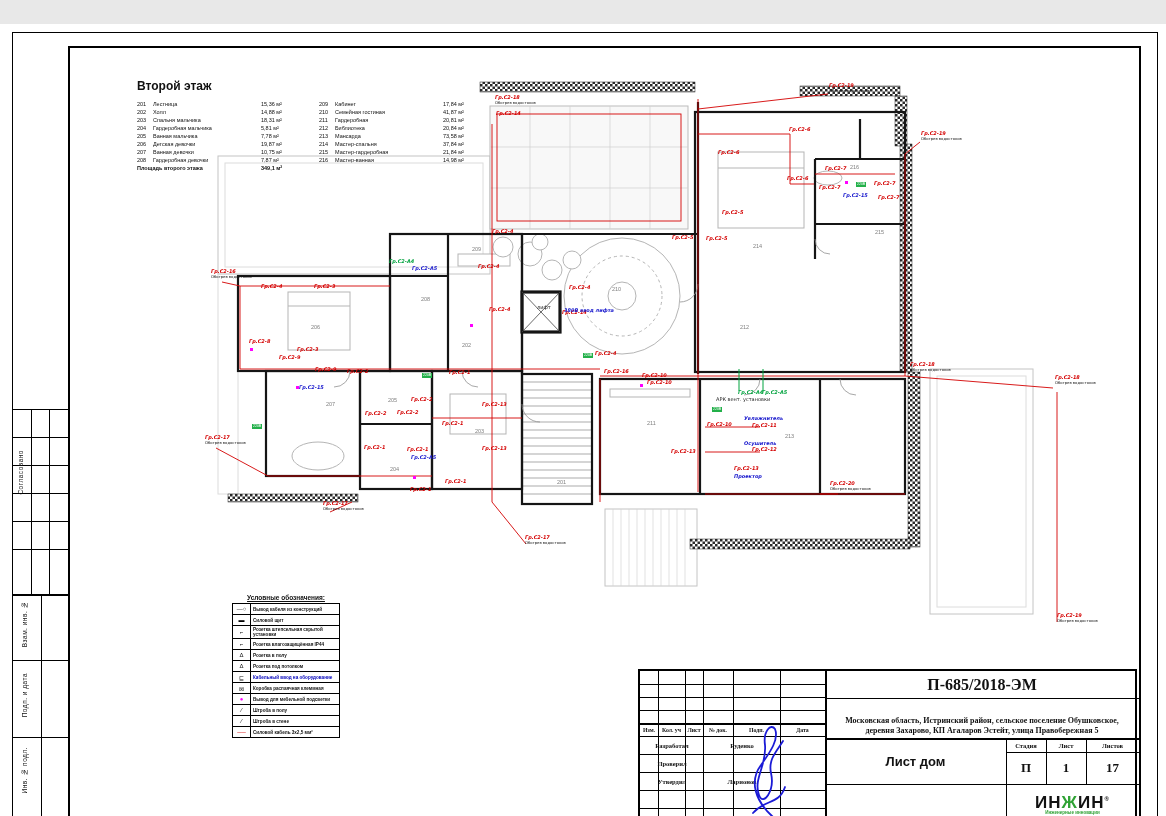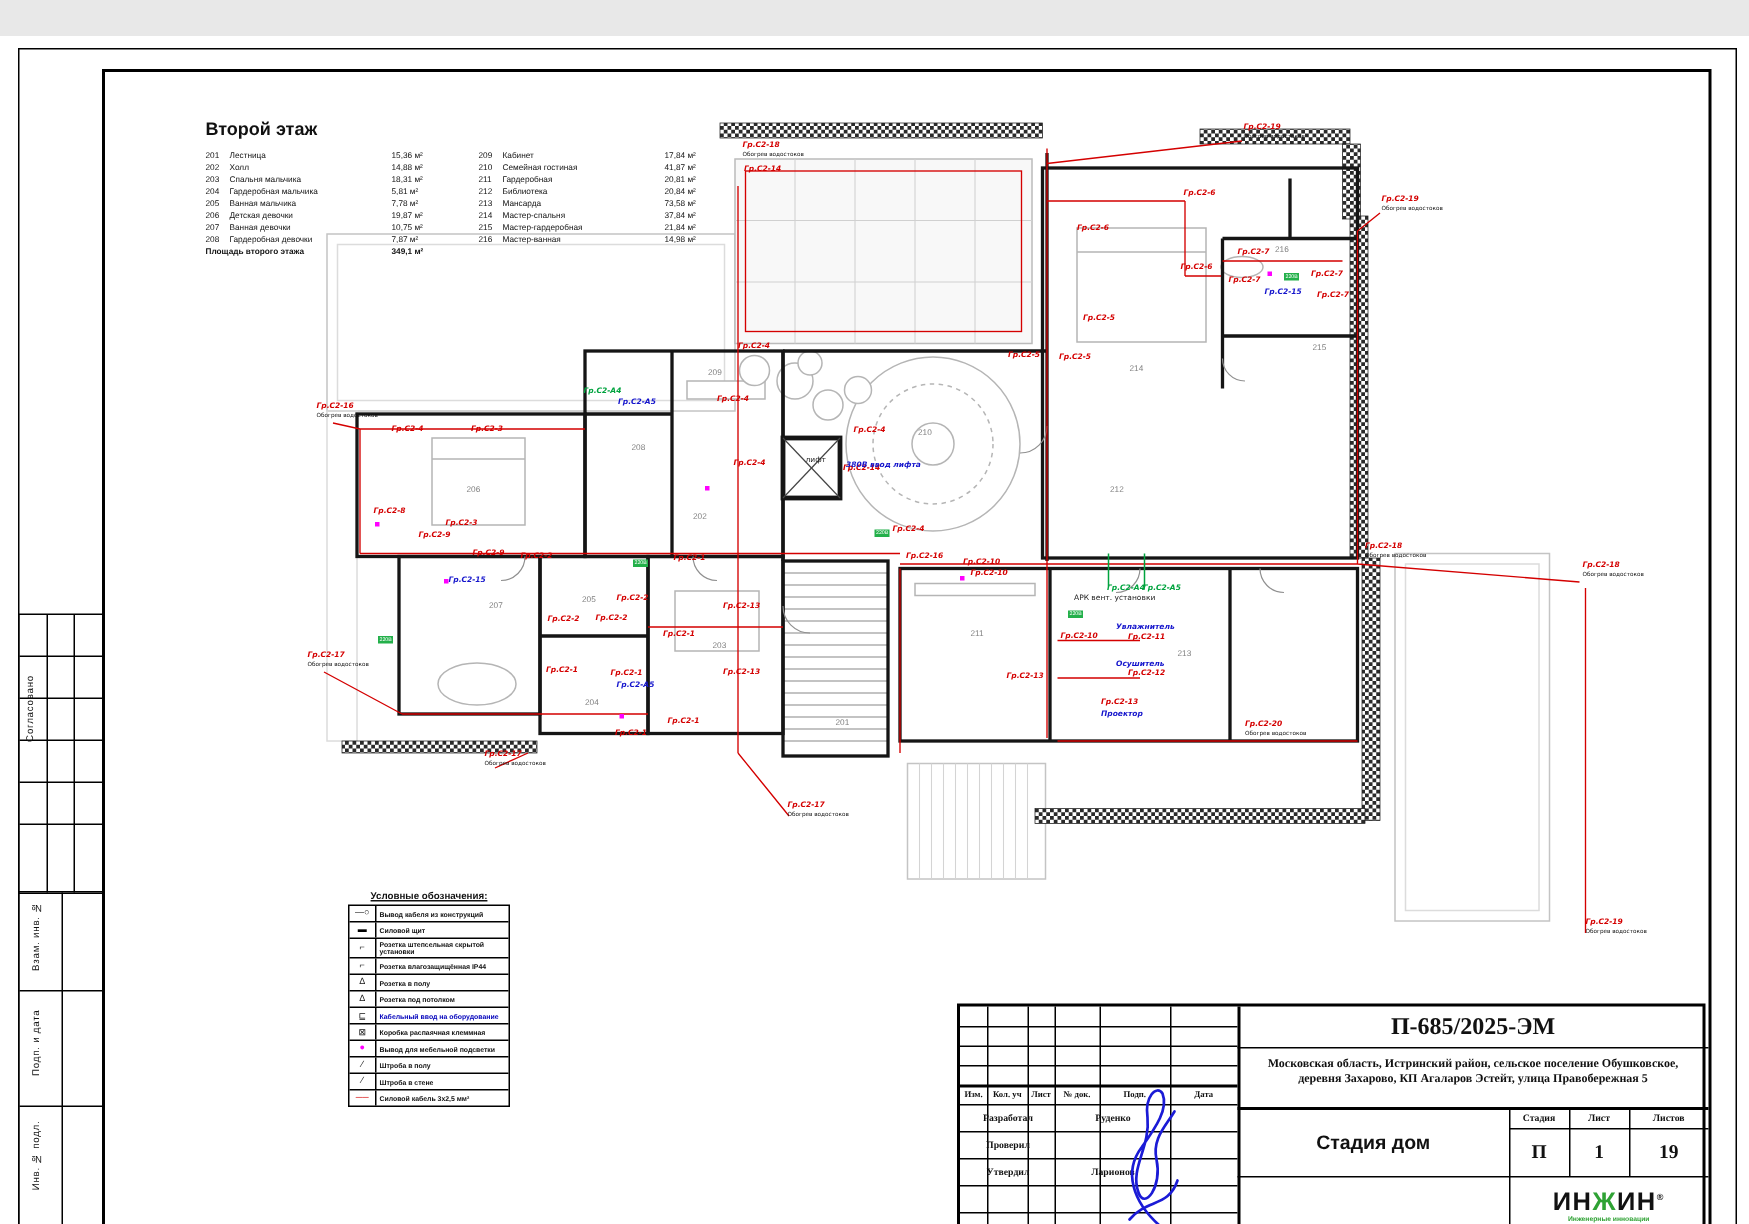--- a/index.html
+++ b/index.html
@@ -494,45 +494,45 @@
 
     <div class="hline" style="left:185px;top:27px;width:314px;"></div>
     <div class="hline" style="left:185px;top:67px;width:314px;height:2px;"></div>
     <div class="hline" style="left:185px;top:113px;width:314px;"></div>
     <div class="hline" style="left:366px;top:81px;width:133px;"></div>
     <div class="vline" style="left:366px;top:67px;height:84px;"></div>
     <div class="vline" style="left:406px;top:67px;height:46px;"></div>
     <div class="vline" style="left:446px;top:67px;height:46px;"></div>
 
     <div class="cell doc-number" style="left:185px;top:0;width:314px;height:27px;">
-        <span>П-685/2025-ЭМ</span>
-      </div>
-    <div class="cell address" style="left:190px;top:19px;width:304px;height:48px;">
+        <span>П-685/2018-ЭМ</span>
+      </div>
+    <div class="cell address" style="left:190px;top:31px;width:304px;height:48px;">
         <span>Московская область, Истринский район, сельское поселение Обушковское, деревня Захарово, КП Агаларов Эстейт, улица Правобережная 5</span>
       </div>
     <div class="cell object-name" style="left:185px;top:67px;width:181px;height:46px;">
-        <span>Стадия дом</span>
+        <span>Лист дом</span>
       </div>
     <div class="cell shl" style="left:366px;top:67px;width:40px;height:14px;">
         <span>Стадия</span>
       </div>
     <div class="cell shl" style="left:406px;top:67px;width:40px;height:14px;">
         <span>Лист</span>
       </div>
     <div class="cell shl" style="left:446px;top:67px;width:53px;height:14px;">
         <span>Листов</span>
       </div>
     <div class="cell shv" style="left:366px;top:81px;width:40px;height:32px;">
         <span>П</span>
       </div>
     <div class="cell shv" style="left:406px;top:81px;width:40px;height:32px;">
         <span>1</span>
       </div>
     <div class="cell shv" style="left:446px;top:81px;width:53px;height:32px;">
-        <span>19</span>
+        <span>17</span>
       </div>
 
     <div class="cell logo" style="left:366px;top:113px;width:133px;height:38px;">
       <div class="logo-main"><span>ИН</span><span class="logo-accent">Ж</span><span>ИН</span><span class="logo-reg">®</span></div>
       <div class="logo-sub">Инженерные инновации</div>
     </div>
   </div>
 
   <div class="below-text" style="left:885px;top:802px;">Копировал</div>
   <div class="below-text" style="left:1096px;top:802px;font-weight:bold;">А3</div>

